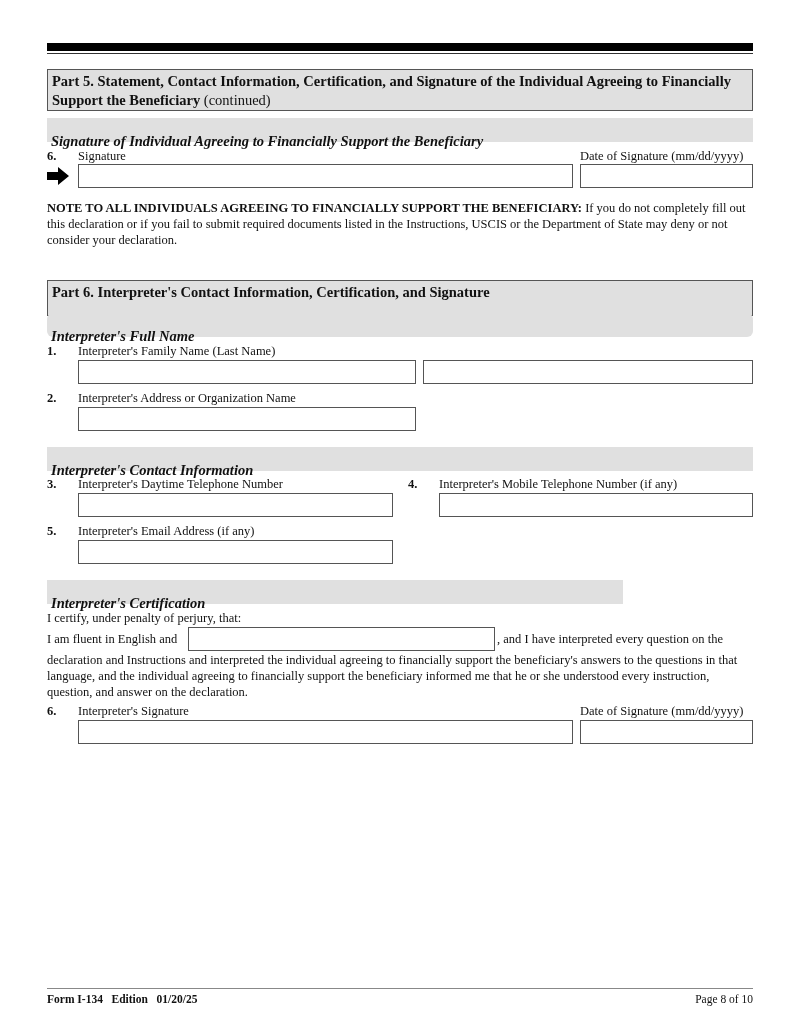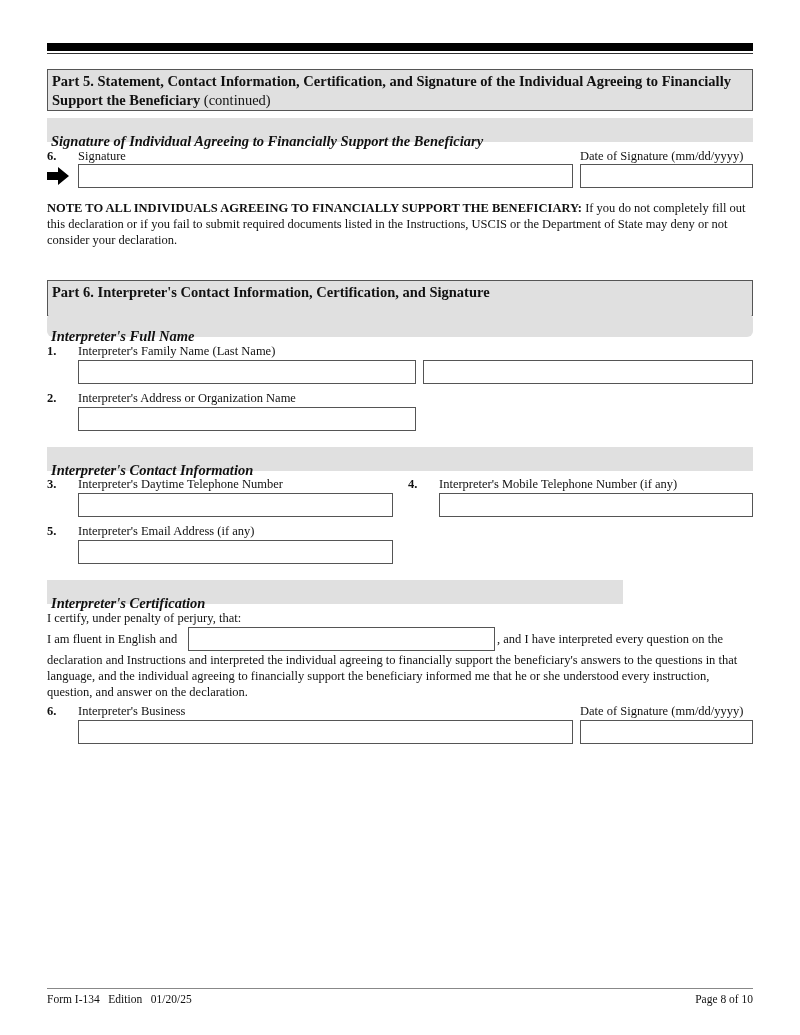--- a/index.html
+++ b/index.html
@@ -76,20 +76,20 @@
 
 <div class="abs section-header" style="left:47px; top:580px; width:576px;">Interpreter's Certification</div>
 
 <div class="abs para" style="left:47px; top:610px;">I certify, under penalty of perjury, that:</div>
 <div class="abs para" style="left:47px; top:631px;">I am fluent in English and</div>
 <div class="abs field" style="left:188px; top:627px; width:307px; height:24px;"></div>
 <div class="abs para" style="left:497px; top:631px;">, and I have interpreted every question on the</div>
 <div class="abs para" style="left:47px; top:652px; width:708px;">declaration and Instructions and interpreted the individual agreeing to financially support the beneficiary's answers to the questions in that language, and the individual agreeing to financially support the beneficiary informed me that he or she understood every instruction, question, and answer on the declaration.</div>
 
 <div class="abs num" style="left:47px; top:704px;">6.</div>
-<div class="abs label" style="left:78px; top:704px;">Interpreter's Business</div>
+<div class="abs label" style="left:78px; top:704px;">Interpreter's Signature</div>
 <div class="abs label" style="left:580px; top:704px;">Date of Signature (mm/dd/yyyy)</div>
 <div class="abs field" style="left:78px; top:720px; width:495px; height:24px;"></div>
 <div class="abs field" style="left:580px; top:720px; width:173px; height:24px;"></div>
 
 <div class="abs footer-line"></div>
-<div class="abs footer" style="left:47px; top:993px; white-space:pre;">Form I-134   Edition   01/20/25</div>
+<div class="abs footer" style="left:47px; top:993px; white-space:pre;font-weight:bold;">Form I-134   Edition   01/20/25</div>
 <div class="abs footer" style="right:47px; top:993px;">Page 8 of 10</div>
 
 </body></html>

